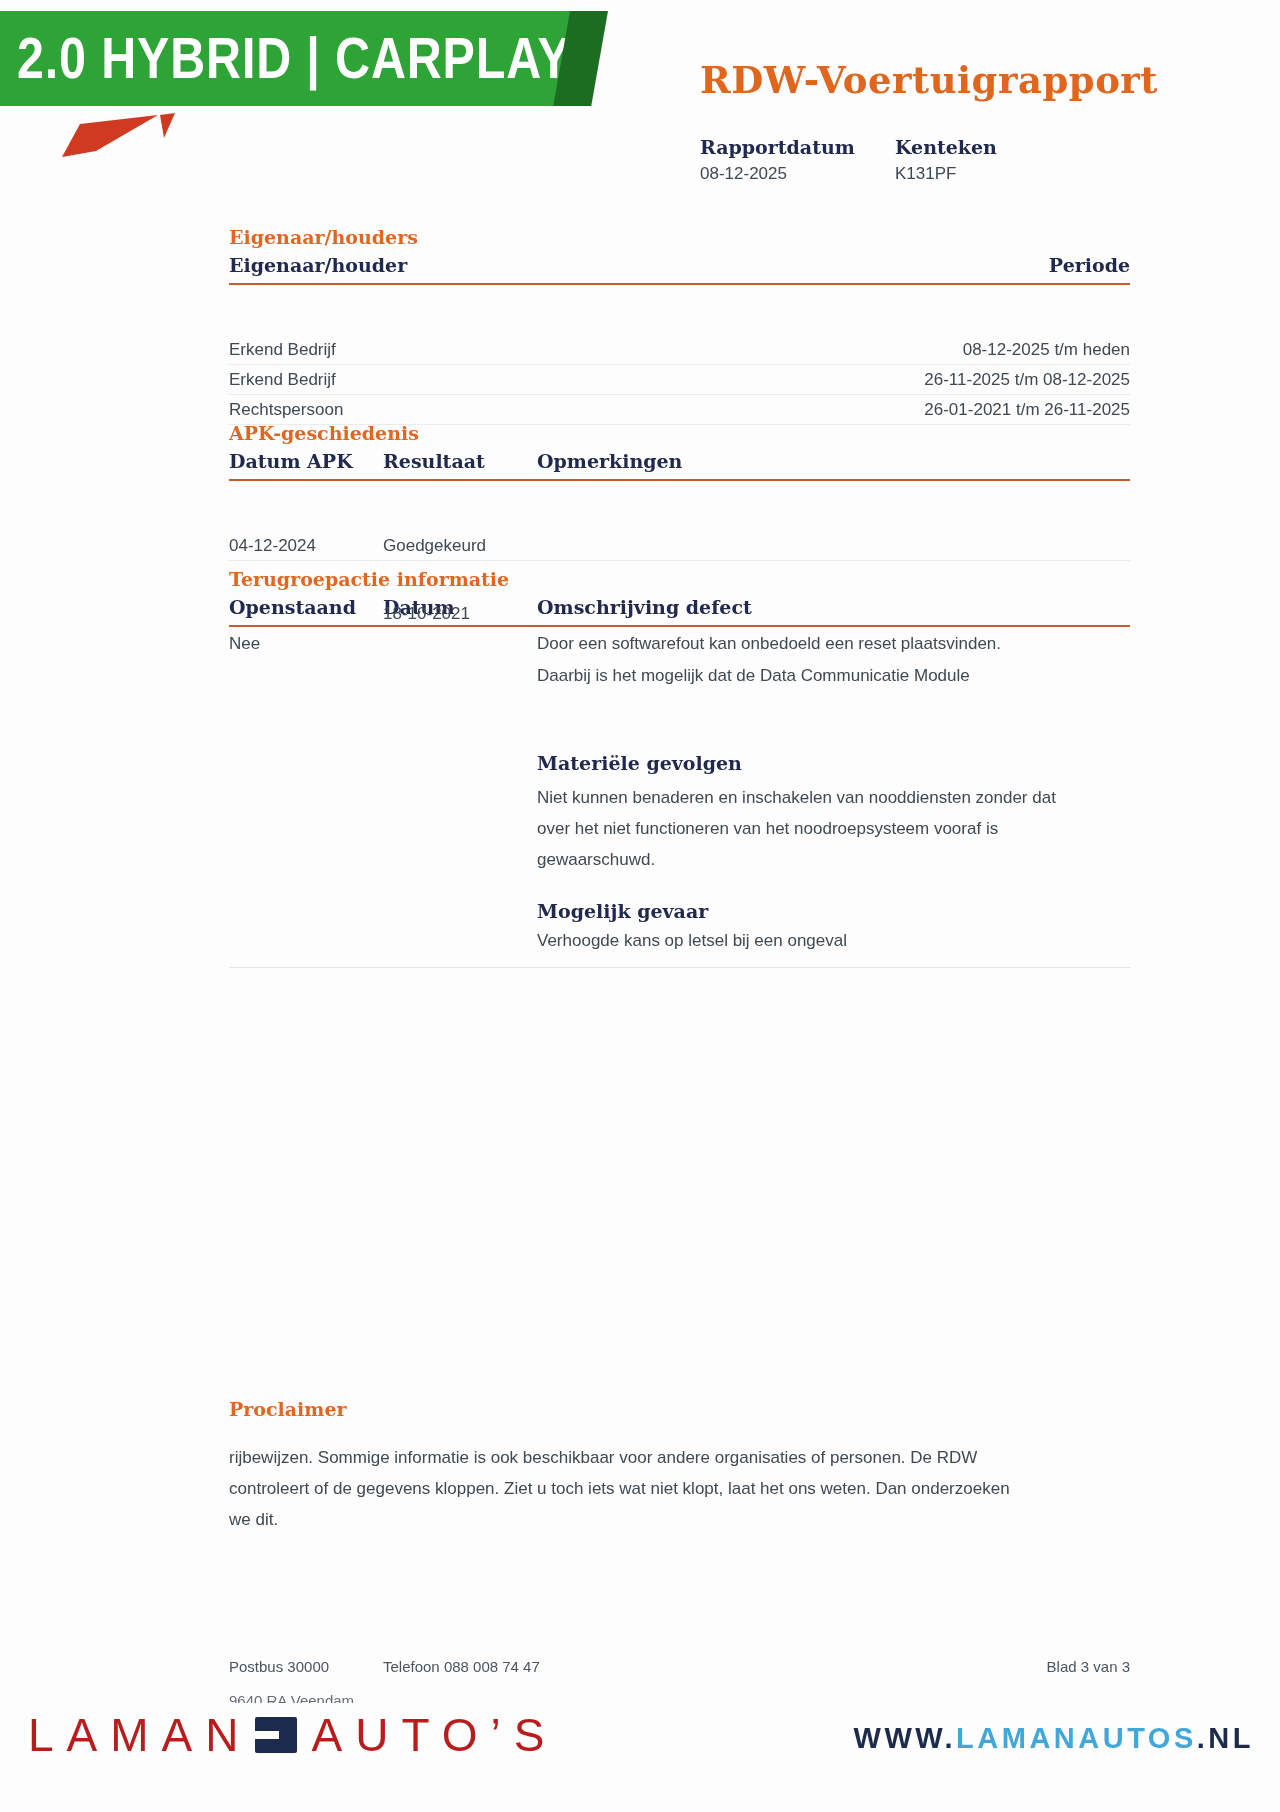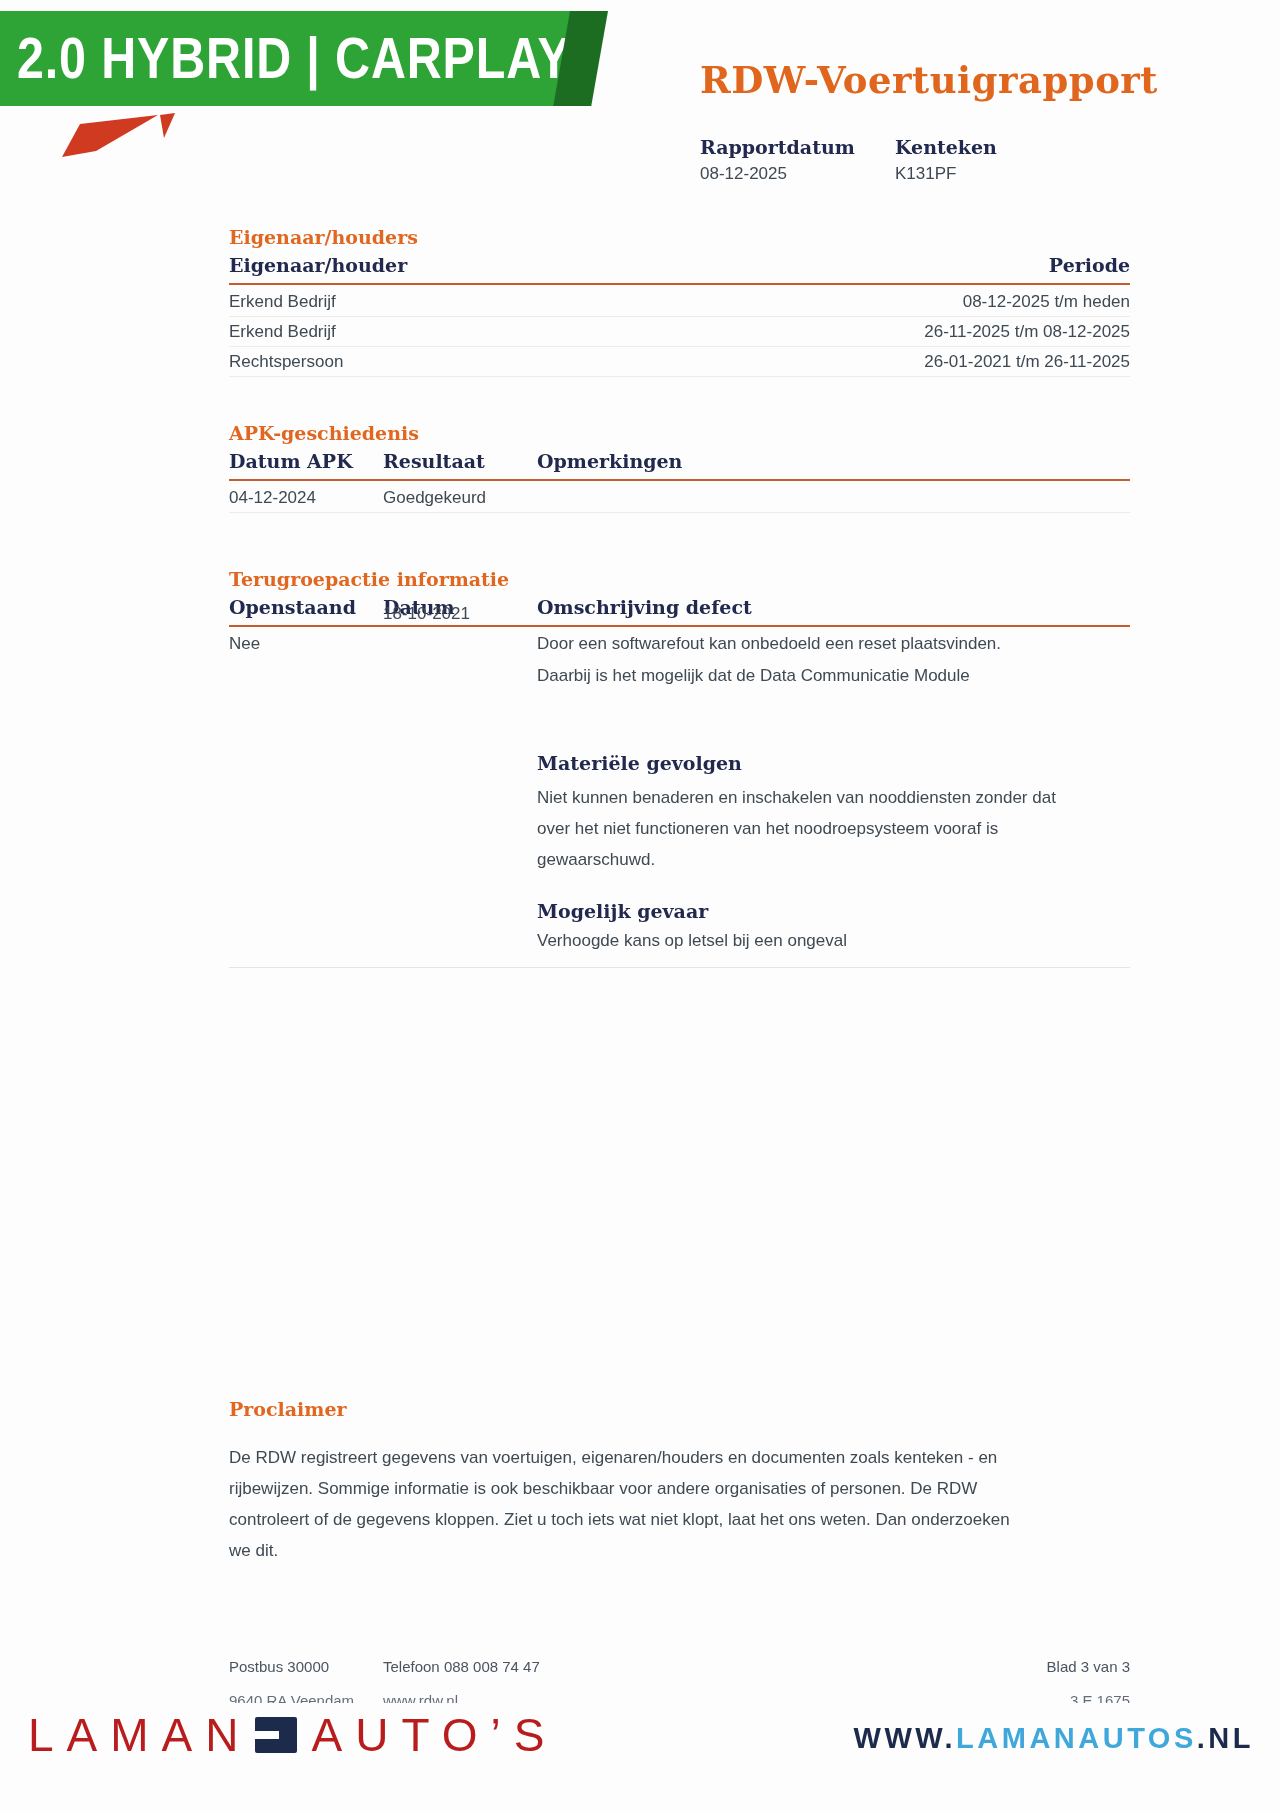--- a/index.html
+++ b/index.html
@@ -28,21 +28,21 @@
   .sec-title { position:absolute; font-family:"DejaVu Serif", serif; font-weight:bold;
                font-size:19px; color:#e1661f; }
   .thead { position:absolute; display:flex; font-size:19px; }
   .rule-orange { position:absolute; height:2px; background:#c65c2d; }
   .rule-light { position:absolute; height:1px; background:#e5e5e5; }
   .col-a { width:154px; flex:0 0 154px; }
   .col-b { width:154px; flex:0 0 154px; }
   .col-c { flex:1 1 auto; }
   .trow { display:flex; align-items:center; height:30px; border-bottom:1px solid #ececec;
           font-size:17px; color:#3e4953; }
-  .rows { position:absolute; }
+  .rows { position:absolute;margin-top:48px; }
   .spread { justify-content:space-between; }
   .right { text-align:right; }
   .body-text { font-size:17px; color:#3e4953; }
   .lines div { line-height:32px; }
   .lines31 div { line-height:31px; }
   .abs { position:absolute; }
 
   
   .foot-row { position:absolute; display:flex; font-size:15px; color:#4a5560; }
   .foot-clip { height:11px; overflow:hidden; opacity:.85; }
@@ -139,32 +139,31 @@
     <div>gewaarschuwd.</div>
   </div>
 
   <div class="abs slab" style="left:537px; top:900px; font-size:19px;">Mogelijk gevaar</div>
   <div class="abs body-text" style="left:537px; top:931px;">Verhoogde kans op letsel bij een ongeval</div>
 
   <div class="rule-light cx" style="top:967px;"></div>
 
   <div class="sec-title cx" style="top:1398px;">Proclaimer</div>
   <div class="abs body-text lines31 cx" style="top:1442px; position:absolute;">
-    <div>De RDW registreert gegevens van voertuigen, eigenaren/houders en documenten zoals kenteken - en</div>
     <div>rijbewijzen. Sommige informatie is ook beschikbaar voor andere organisaties of personen. De RDW</div>
     <div>controleert of de gegevens kloppen. Ziet u toch iets wat niet klopt, laat het ons weten. Dan onderzoeken</div>
     <div>we dit.</div>
   </div>
 
   <div class="foot-row cx" style="top:1658px;">
     <span class="foot-col1">Postbus 30000</span>
     <span class="foot-col2">Telefoon 088 008 74 47</span>
     <span class="foot-col3">Blad 3 van 3</span>
   </div>
-  <div class="foot-row foot-clip cx" style="top:1692px;">
+  <div class="foot-row foot-clip cx" style="top:1692px;flex-direction:column;">
     <span class="foot-col1">9640 RA Veendam</span>
     <span class="foot-col2">www.rdw.nl</span>
     <span class="foot-col3">3 E 1675</span>
   </div>
 
   <div class="brand">
     <span>LAMAN</span>
     <span class="brand-square">
         <span class="slot"></span>
       </span>

